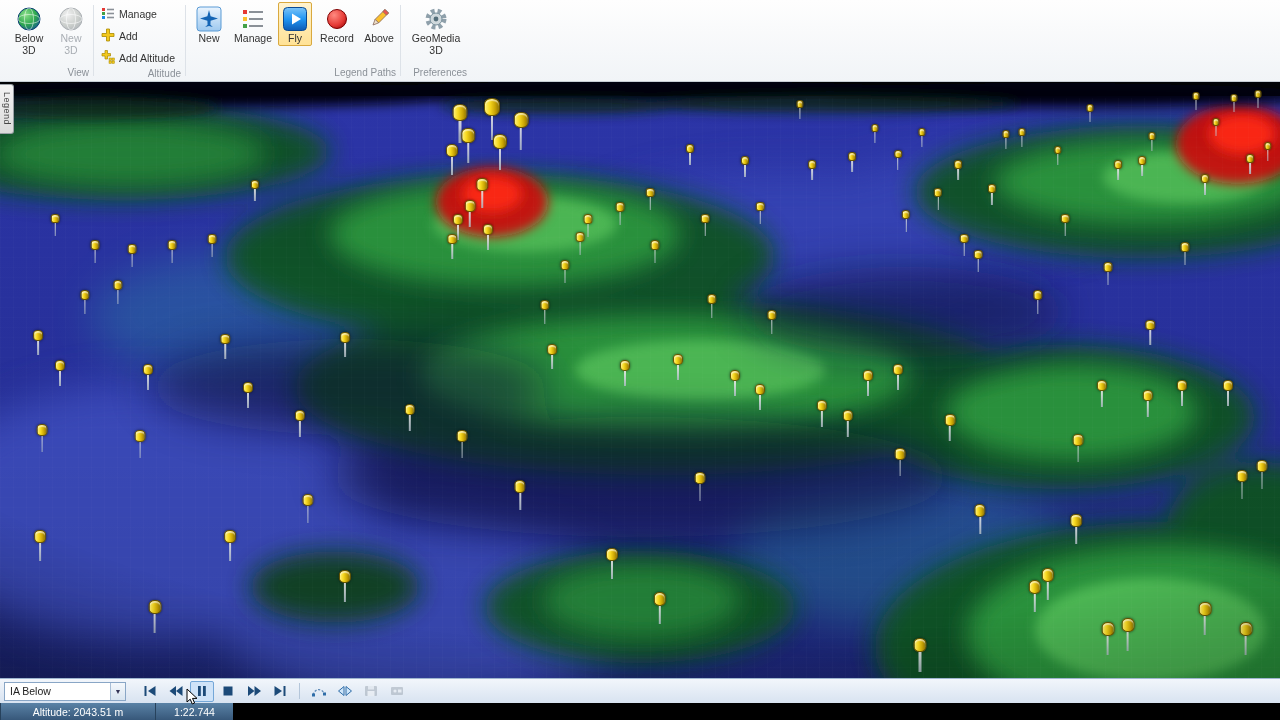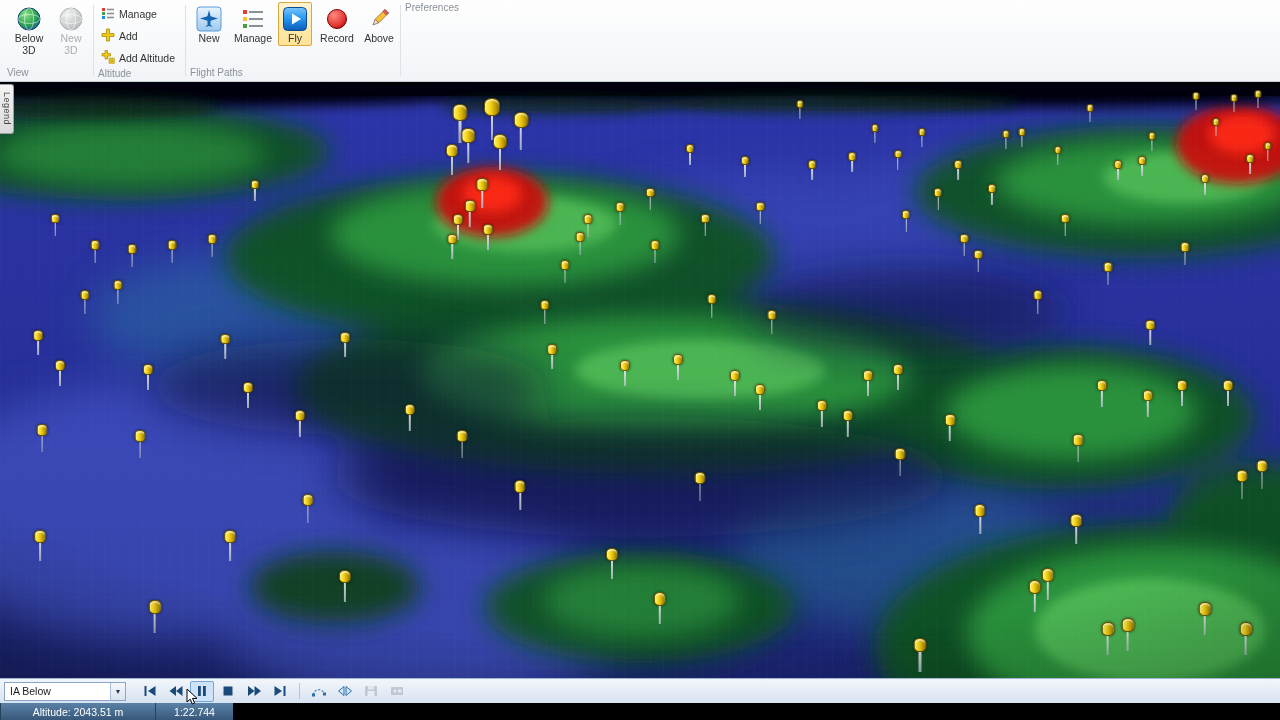--- a/index.html
+++ b/index.html
@@ -12,21 +12,21 @@
 
   
   .ribbon {
     position:absolute; left:0; top:0; width:1280px; height:82px;
     background:linear-gradient(#fefefe,#f1f4f7);
     border-bottom:1px solid #c7ced6;
     display:flex; align-items:stretch; padding:2px 4px 0;
   }
   .rgroup { display:flex; flex-direction:column; padding:0 3px; }
   .rbuttons { flex:1; display:flex; align-items:flex-start; gap:2px; }
-  .rgroup-label { height:14px; font-size:10px; color:#8b9198; text-align:left; line-height:12px; }
+  .rgroup-label { height:14px; font-size:10px; color:#8b9198; text-align:right; line-height:12px; }
   .rsep { width:1px; background:#dde2e8; margin:3px 1px 5px; }
 
   .btn-lg {
     display:flex; flex-direction:column; align-items:center;
     padding:2px 3px 0; border:1px solid transparent; border-radius:2px; cursor:default;
   }
   .btn-lg .icon32 { height:28px; display:flex; align-items:center; justify-content:center; }
   .btn-label { font-size:10.5px; line-height:11.5px; color:#333; text-align:center; }
   .btn-lg.disabled .btn-label { color:#a9aeb4; }
   .btn-lg.active { background:linear-gradient(#fff3cf,#ffe296); border-color:#d9a93f; }
@@ -252,26 +252,38 @@
               <g transform="rotate(45 13 13)">
                 <rect x="10.5" y="2" width="5" height="14" fill="#fbc02d" stroke="#8d6e63" stroke-width="0.8"></rect>
                 <rect x="10.5" y="2" width="5" height="3" fill="#ef5350" stroke="#8d6e63" stroke-width="0.8"></rect>
                 <polygon points="10.5,16 15.5,16 13,21.5" fill="#efe0c8" stroke="#8d6e63" stroke-width="0.8"></polygon>
               </g>
             </svg>
         </span>
         <span class="btn-label">Above</span>
       </div>
     </div>
-    <div class="rgroup-label">Flight Paths</div>
+    <div class="rgroup-label">Legend Paths</div>
   </div>
 
   <div class="rsep"></div>
 
   <div class="rgroup">
+    <div class="rbuttons">
+      <div class="btn-lg w58">
+        <span class="icon32">
+          <svg width="26" height="26" viewBox="0 0 26 26">
+              <circle cx="13" cy="13" r="8" fill="none" stroke="#8fa0ab" stroke-width="5" stroke-dasharray="3.6 2.9"></circle>
+              <circle cx="13" cy="13" r="6" fill="#cfd8dc" stroke="#78909c"></circle>
+              <circle cx="13" cy="13" r="2.4" fill="#546e7a"></circle>
+            </svg>
+        </span>
+        <span class="btn-label">GeoMedia 3D</span>
+      </div>
+    </div>
     <div class="rgroup-label">Preferences</div>
   </div>
 
 </div>
 
 <div class="viewport">
   <svg class="terrain" width="1280" height="596" viewBox="0 0 1280 596">
     <defs>
       <linearGradient id="sea" x1="0" y1="0" x2="0" y2="1">
         <stop offset="0" stop-color="#2c35a8"></stop>

